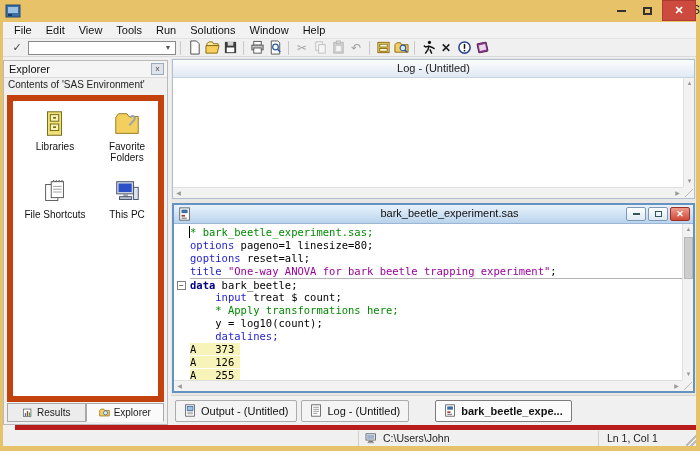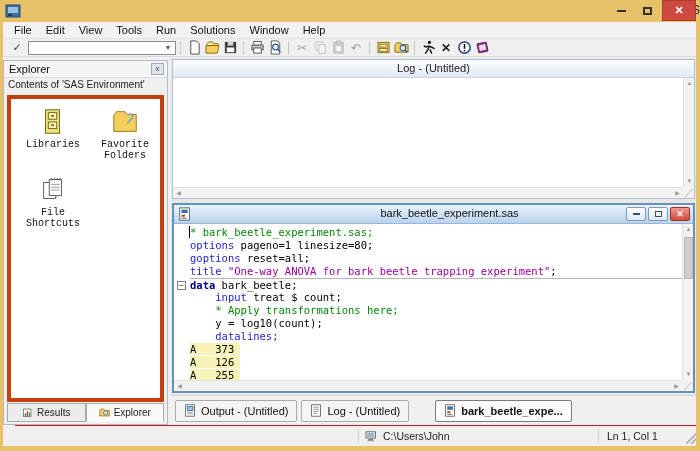--- a/index.html
+++ b/index.html
@@ -49,22 +49,22 @@
   
   .panel { position:absolute; left:0; top:2px; bottom:0; width:165px; background:#f0f0f0;
            border:1px solid #b9b9b9; }
   .panel-title { height:17px; display:flex; align-items:center; padding:0 3px 0 5px;
                  background:#f5f5f5; border-bottom:1px solid #dcdcdc; }
   .panel-title-label { font-size:11px; color:#111; flex:1; }
   .panel-close { width:13px; height:12px; background:#dfe4ea; border:1px solid #9eaabb;
                  font-size:8px; line-height:10px; text-align:center; color:#445; }
   .panel-header { height:15px; font-size:10px; color:#222; padding:1px 0 0 4px; }
   .panel-body { position:absolute; top:34px; left:3px; right:3px; bottom:22px; background:#fff;
-                border:4px solid #c2410c; display:grid; grid-template-columns:72px 72px;
-                grid-auto-rows:68px; padding:8px 0 0 6px;font-family:Liberation Mono, monospace; }
+                border:6px solid #c2410c; display:grid; grid-template-columns:72px 72px;
+                grid-auto-rows:68px; padding:8px 0 0 6px; }
   .pitem { text-align:center; font-size:10px; color:#111; }
   .pitem svg { display:block; margin:0 auto 2px; }
   .pitem-label { line-height:11px; }
   .panel-tabs { position:absolute; left:3px; right:3px; bottom:2px; height:19px; display:flex; }
   .ptab { flex:1; display:flex; align-items:center; justify-content:center; gap:4px;
           font-size:10px; border:1px solid #a9a9a9; background:#ececec; color:#222; }
   .ptab.active { background:#fafafa; border-bottom-color:#fafafa; }
 
   
   .mdi { position:absolute; left:168px; right:0; top:0; bottom:0; background:#e9e7e3; }
@@ -128,21 +128,21 @@
   .window-bar { position:absolute; left:0; right:0; bottom:0; height:30px; background:#f0f0f0;
                 border-top:1px solid #d5d5d5; display:flex; align-items:center;
                 padding-left:4px; gap:4px; }
   .wb-btn { height:22px; display:flex; align-items:center; gap:4px; padding:0 8px;
             background:#f4f4f4; border:1px solid #ababab; border-radius:2px;
             font-size:11px; color:#111; }
   .wb-btn.active { font-weight:bold; border-color:#7c7c7c; background:#fbfbfb; margin-left:22px; }
 
   
   .statusbar { position:absolute; left:12px; right:0; bottom:0; height:21px; background:#f0f0f0;
-               border-top:1px solid #b91c1c; display:flex; align-items:center;
+               border-top:5px solid #b91c1c; display:flex; align-items:center;
                font-size:10.5px; color:#222; }
   .sb-cell1 { flex:1; }
   .sb-cell2 { width:240px; display:flex; align-items:center; gap:5px;
               border-left:1px solid #cfcfcf; padding-left:6px; height:15px; }
   .sb-cell3 { width:88px; border-left:1px solid #cfcfcf; padding-left:8px; height:15px;
               line-height:15px; }
   .statusgrip { width:10px; height:15px;
                 background:linear-gradient(135deg, transparent 55%, #bbb 55%, #bbb 65%,
                             transparent 65%, transparent 75%, #bbb 75%, #bbb 85%, transparent 85%); }
 </style>
@@ -316,20 +316,30 @@
           <div class="pitem">
             <svg width="30" height="30" viewBox="0 0 32 32">
               <rect x="6" y="8" width="13" height="17" fill="#fff" stroke="#555"></rect>
               <rect x="12" y="5" width="13" height="17" fill="#fff" stroke="#555"></rect>
               <path d="M13.5 5q1-3 2 0 M16.5 5q1-3 2 0 M19.5 5q1-3 2 0 M22.5 5q1-3 2 0" stroke="#555" fill="none"></path>
               <line x1="14" y1="10" x2="23" y2="10" stroke="#999"></line>
               <line x1="14" y1="13" x2="23" y2="13" stroke="#999"></line>
               <line x1="14" y1="16" x2="23" y2="16" stroke="#999"></line>
             </svg>
             <div class="pitem-label">File Shortcuts</div>
+          </div>
+          <div class="pitem">
+            <svg width="30" height="30" viewBox="0 0 32 32">
+              <rect x="5" y="5" width="18" height="13" fill="#ccd3dc" stroke="#44506a"></rect>
+              <rect x="7" y="7" width="14" height="9" fill="#2b50c8"></rect>
+              <rect x="12" y="18" width="5" height="3" fill="#98a2b0"></rect>
+              <rect x="8" y="21" width="13" height="3" fill="#b9c1cc" stroke="#44506a"></rect>
+              <rect x="23" y="11" width="5" height="13" fill="#dfe4ea" stroke="#44506a"></rect>
+            </svg>
+            <div class="pitem-label">This PC</div>
           </div>
         </div>
         <div class="panel-tabs">
           <div class="ptab">
             <svg width="11" height="11" viewBox="0 0 16 16">
                 <rect x="2" y="3" width="11" height="11" fill="#fff" stroke="#555"></rect>
                 <rect x="4" y="9" width="2" height="4" fill="#3a6ea5"></rect>
                 <rect x="7" y="6" width="2" height="7" fill="#a53a3a"></rect>
                 <rect x="10" y="8" width="2" height="5" fill="#3aa53a"></rect>
               </svg>

